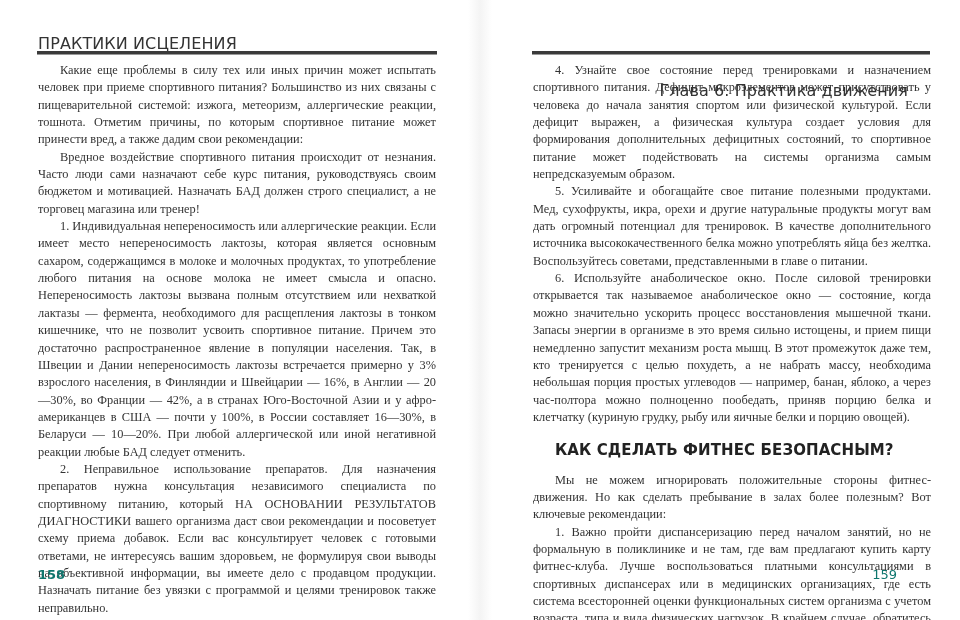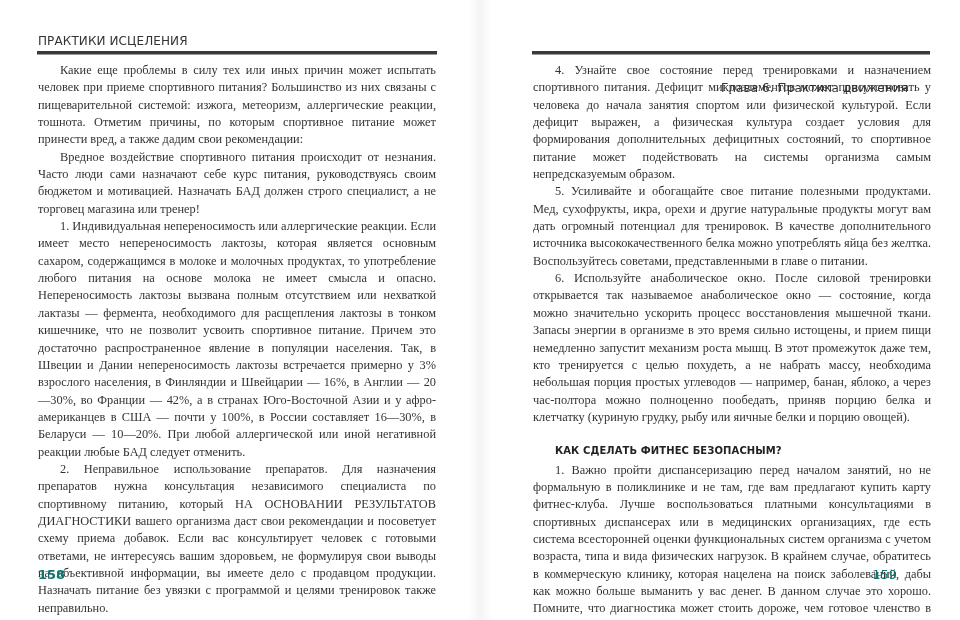--- a/index.html
+++ b/index.html
@@ -1,32 +1,32 @@
 <!DOCTYPE html>
 <html><head>
 <meta charset="utf-8">
 <style>
   html, body { margin:0; padding:0; }
   body { width:960px; height:620px; background:#ffffff; position:relative; overflow:hidden; }
   .page { position:absolute; top:0; height:620px; }
   .page.left { left:0; width:480px; }
   .page.right { left:480px; width:480px; }
-  .running-head { position:absolute; top:34px; font-family:"DejaVu Sans", sans-serif; font-size:12px; color:#333; letter-spacing:0.1px; }
+  .running-head { position:absolute; top:34px; font-family:"DejaVu Sans", sans-serif; font-size:16px; color:#333; letter-spacing:0.1px; }
   .left .running-head { left:38px; }
   .right .running-head { right:52px;margin-top:47px; }
   .rule { position:absolute; top:51px; height:3px; background:#3a3a3a; border-bottom:1px solid #999; }
   .left .rule { left:37px; width:400px; }
   .right .rule { left:532px; left:52px; width:398px; }
   .body-text { position:absolute; top:62px; font-family:"Liberation Serif", serif; font-size:12.35px; line-height:17.35px; color:#333; text-align:justify; }
   .left .body-text { left:38px; width:398px; }
   .right .body-text { left:53px; width:398px; }
   .body-text p { margin:0; text-indent:0; }
   .body-text p.ind { text-indent:22px; }
   .body-text p.cont { text-indent:0; }
-  .section-heading { font-family:"DejaVu Sans", sans-serif; font-weight:bold; font-size:10px; color:#222; margin:16px 0 2px 22px; letter-spacing:0.1px; }
+  .section-heading { font-family:"DejaVu Sans", sans-serif; font-weight:bold; font-size:15px; color:#222; margin:16px 0 12px 22px; letter-spacing:0.1px; }
   .folio { position:absolute; top:567px; font-family:"DejaVu Sans", sans-serif; font-size:13px; color:#0f766e; }
   .left .folio { left:38px; font-weight:bold; }
   .right .folio { right:63px; }
   .gutter { position:absolute; top:0; left:468px; width:24px; height:620px; background:linear-gradient(90deg, #ffffff 0%, #f4f4f4 50%, #ffffff 100%); }
 </style>
 </head>
 <body>
 
 <div class="gutter"></div>
 
@@ -44,16 +44,17 @@
 </div>
 
 <div class="page right">
   <div class="running-head">Глава 6. Практика движения</div>
   <div class="rule"></div>
   <div class="body-text">
     <p class="ind">4. Узнайте свое состояние перед тренировками и назначением спортивного питания. Дефицит микроэлементов может присутствовать у человека до начала занятия спортом или физической культурой. Если дефицит выражен, а физическая культура создает условия для формирования дополнительных дефицитных состояний, то спортивное питание может подействовать на системы организма самым непредсказуемым образом.</p>
     <p class="ind">5. Усиливайте и обогащайте свое питание полезными продуктами. Мед, сухофрукты, икра, орехи и другие натуральные продукты могут вам дать огромный потенциал для тренировок. В качестве дополнительного источника высококачественного белка можно употреблять яйца без желтка. Воспользуйтесь советами, представленными в главе о питании.</p>
     <p class="ind">6. Используйте анаболическое окно. После силовой тренировки открывается так называемое анаболическое окно — состояние, когда можно значительно ускорить процесс восстановления мышечной ткани. Запасы энергии в организме в это время сильно истощены, и прием пищи немедленно запустит механизм роста мышц. В этот промежуток даже тем, кто тренируется с целью похудеть, а не набрать массу, необходима небольшая порция простых углеводов — например, банан, яблоко, а через час-полтора можно полноценно пообедать, приняв порцию белка и клетчатку (куриную грудку, рыбу или яичные белки и порцию овощей).</p>
     <div class="section-heading">КАК СДЕЛАТЬ ФИТНЕС БЕЗОПАСНЫМ?</div>
+    <p class="ind">Мы не можем игнорировать положительные стороны фитнес-движения. Но как сделать пребывание в залах более полезным? Вот ключевые рекомендации:</p>
     <p class="ind">1. Важно пройти диспансеризацию перед началом занятий, но не формальную в поликлинике и не там, где вам предлагают купить карту фитнес-клуба. Лучше воспользоваться платными консультациями в спортивных диспансерах или в медицинских организациях, где есть система всесторонней оценки функциональных систем организма с учетом возраста, типа и вида физических нагрузок. В крайнем случае, обратитесь в коммерческую клинику, которая нацелена на поиск заболеваний, дабы как можно больше выманить у вас денег. В данном случае это хорошо. Помните, что диагностика может стоить дороже, чем готовое членство в спортивном клубе.</p>
   </div>
   <div class="folio">159</div>
 </div>
 
 </body></html>

